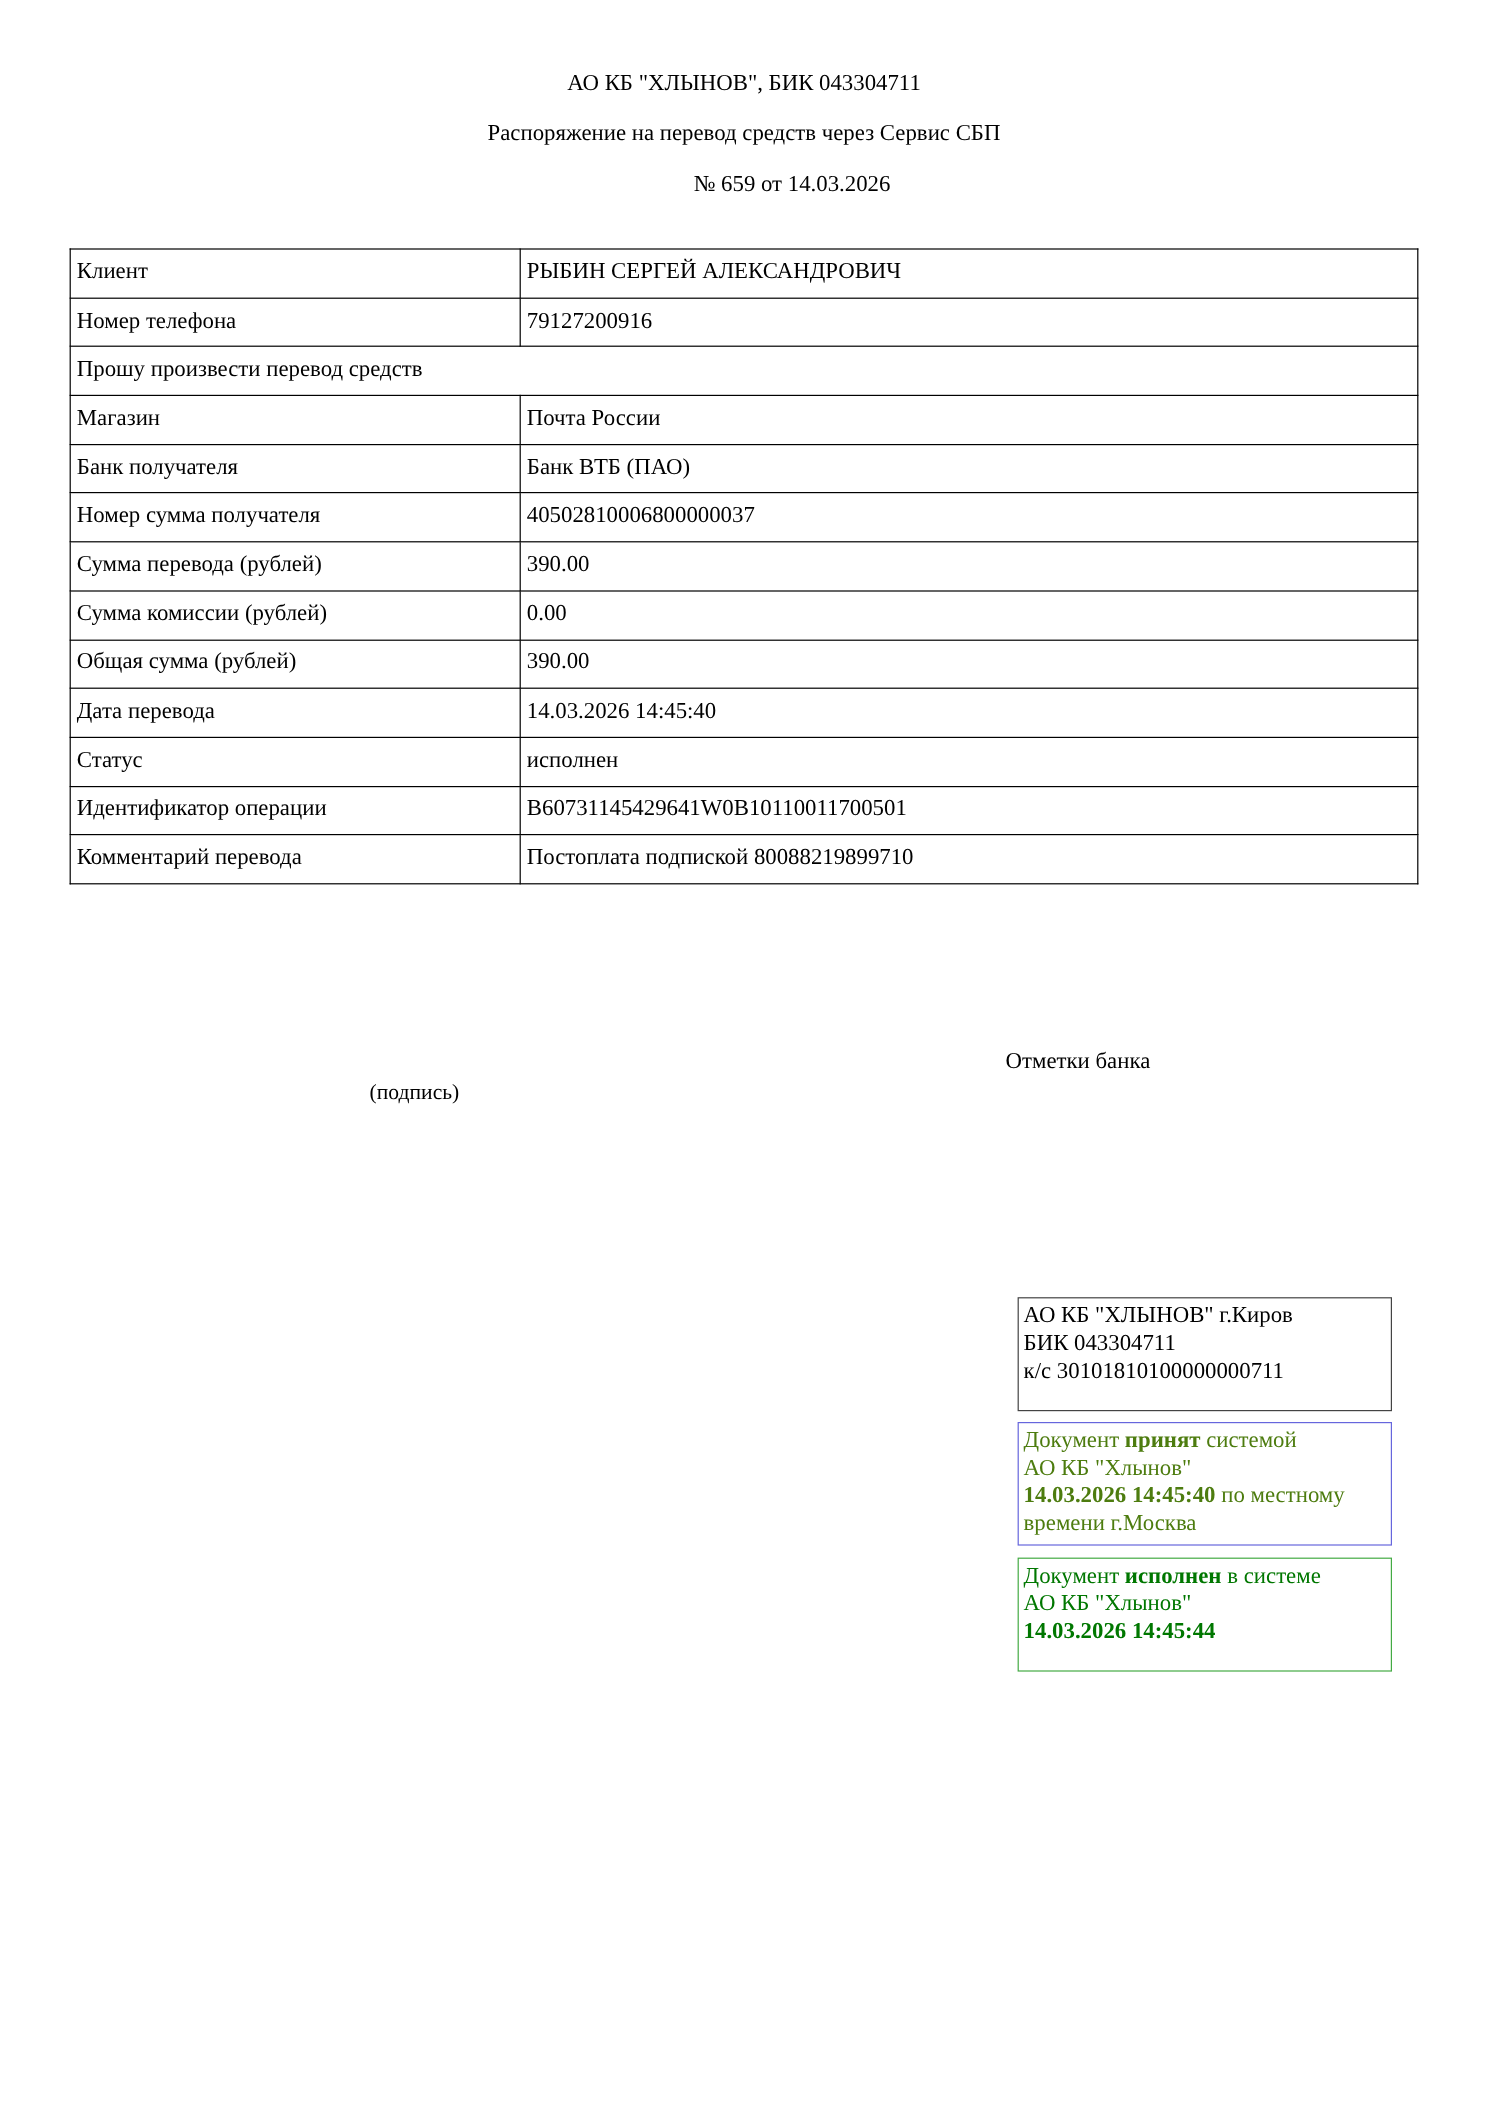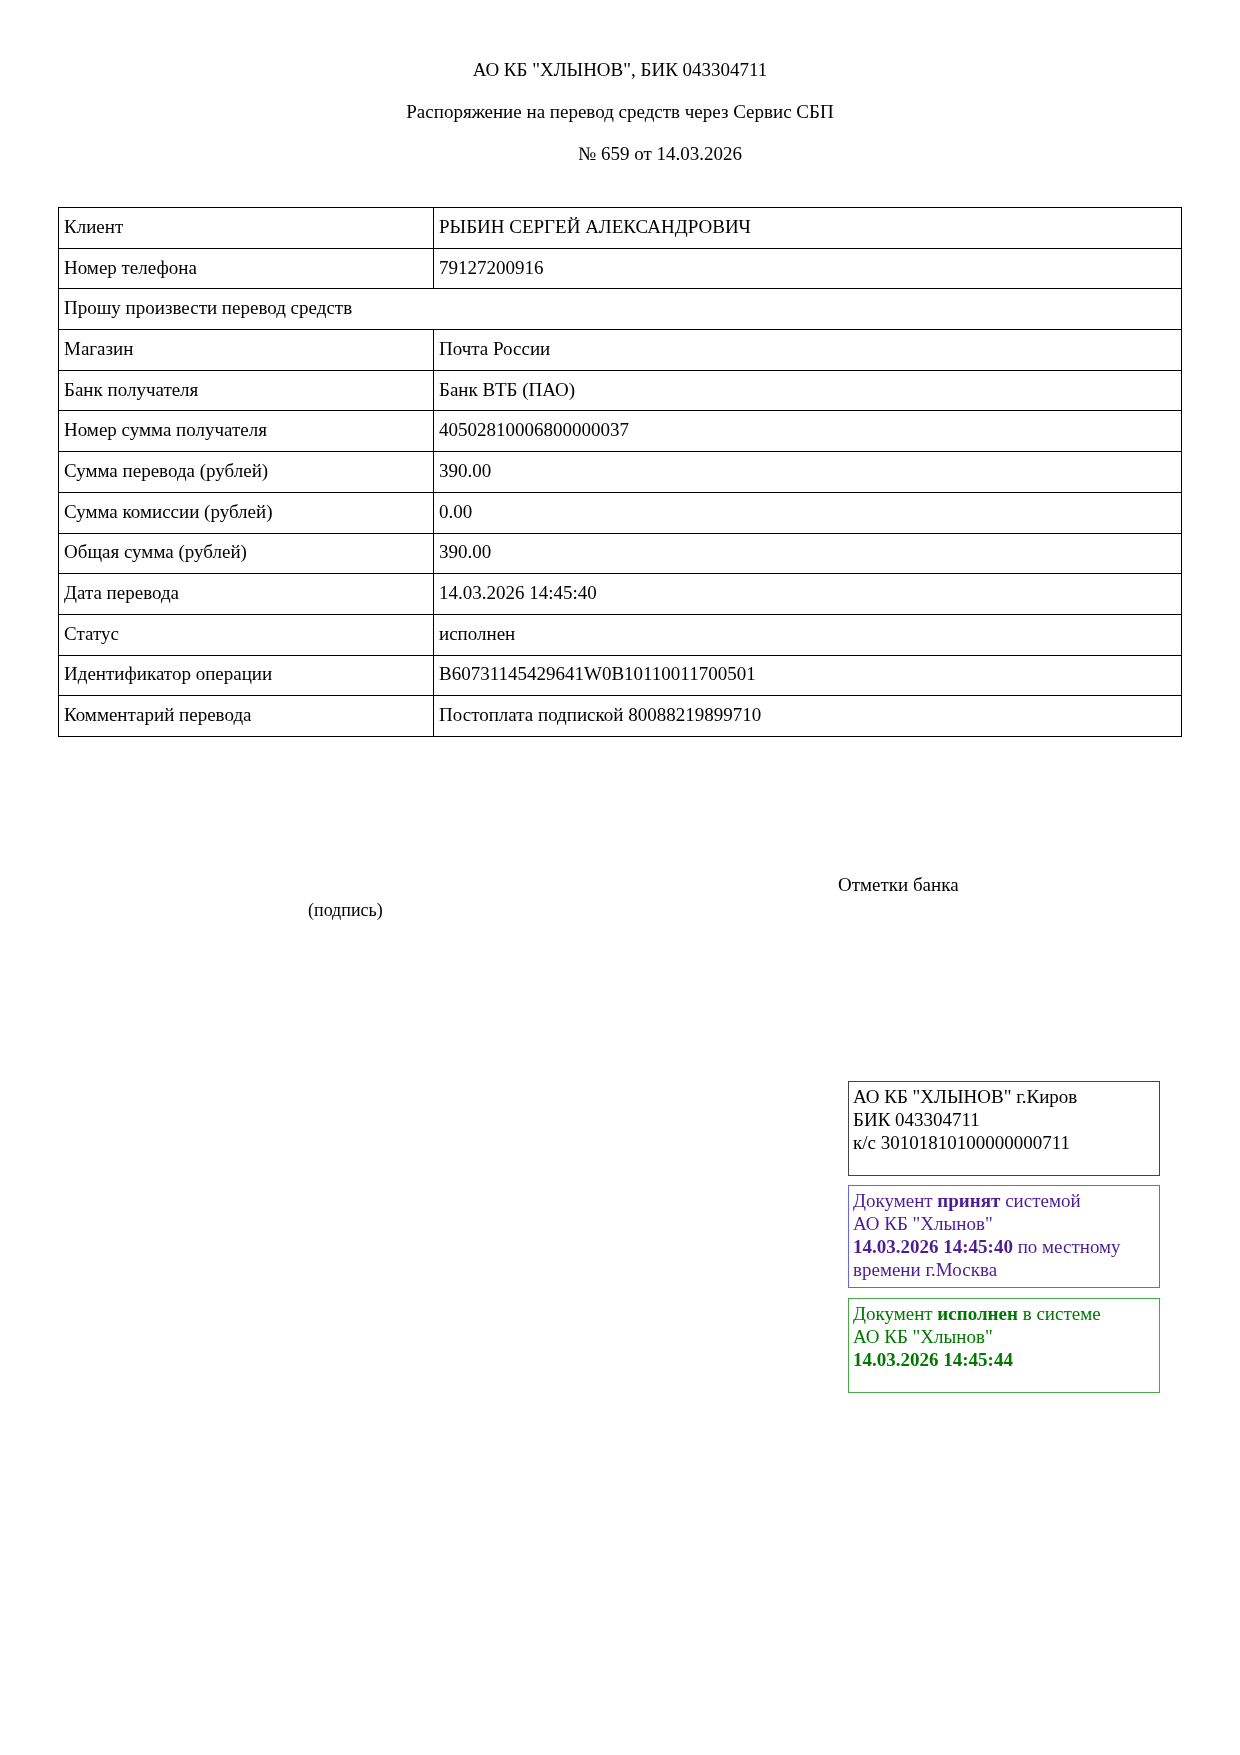--- a/index.html
+++ b/index.html
@@ -26,21 +26,21 @@
   table.main tr td { padding-bottom: 3px; }
 
   .marks { position: absolute; left: 838px; top: 862px; font-size: 19px; margin-top: 12px; }
   .sign { position: absolute; left: 308px; top: 900px; font-size: 18px; }
 
   .stamp {
     position: absolute; left: 848px; width: 312px; box-sizing: border-box;
     padding: 3px 4px; font-size: 19px; line-height: 23px;
   }
   .stamp1 { top: 1081px; height: 95px; border: 1.5px solid #444; color: #000; }
-  .stamp2 { top: 1185px; height: 103px; border: 1.5px solid #6666dd; color: #4c1d95; }
+  .stamp2 { top: 1185px; height: 103px; border: 1.5px solid #6666dd; color: #4d7c0f; }
   .stamp3 { top: 1298px; height: 95px; border: 1.5px solid #44aa44; color: #007700; }
   .stamp b { font-weight: bold; }
 </style>
 </head>
 <body>
 
 <div class="hdr h1">АО КБ "ХЛЫНОВ", БИК 043304711</div>
 <div class="hdr h2">Распоряжение на перевод средств через Сервис СБП</div>
 <div class="hdr h3">№ 659 от 14.03.2026</div>
 

